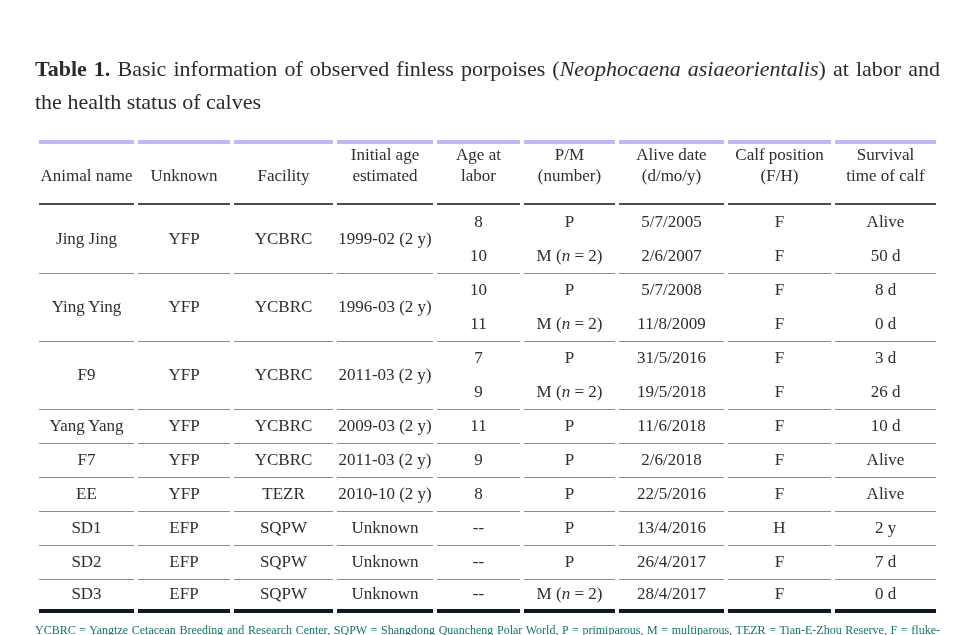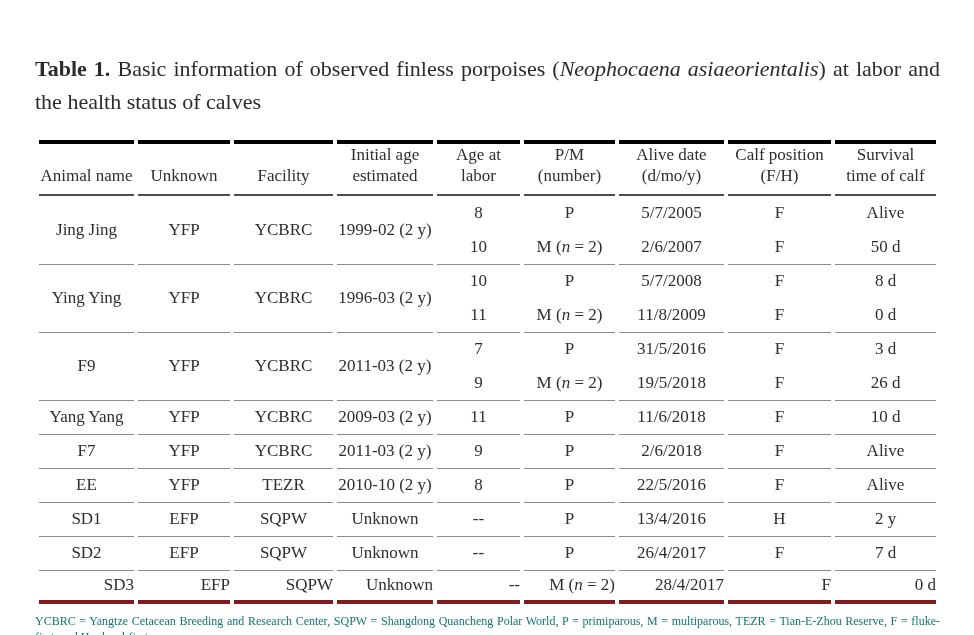--- a/index.html
+++ b/index.html
@@ -40,39 +40,38 @@
     padding: 0;
     text-align: center;
     font-weight: normal;
     box-sizing: border-box;
     overflow: hidden;
     white-space: nowrap;
   }
   thead th {
     height: 54px;
     vertical-align: bottom;
-    padding-bottom: 7px;
-    border-top: 4px solid #000000;
+    padding-bottom: 16px;
+    border-top: 4px solid #c4b5fd;
     border-bottom: 2px solid #4d4d4d;
     line-height: 1.25;
   }
   thead th .hline { display: block; }
   tbody td {
     height: 34px;
     vertical-align: middle;
   }
   tbody tr.group-start td {
     border-top: 1px solid #8c8c8c;
   }
   tbody tr.first-row td {
     border-top: none;
   }
   tbody tr.last-row td {
-    border-bottom: 4px solid #7f1d1d;
-    text-align: right;
+    border-bottom: 4px solid #0f172a;
   }
   .footnote {
     width: 905px;
     margin-top: 9px;
     font-size: 12px;
     line-height: 1.4;
     text-align: justify;
     color: #0f766e;
   }
 </style>

